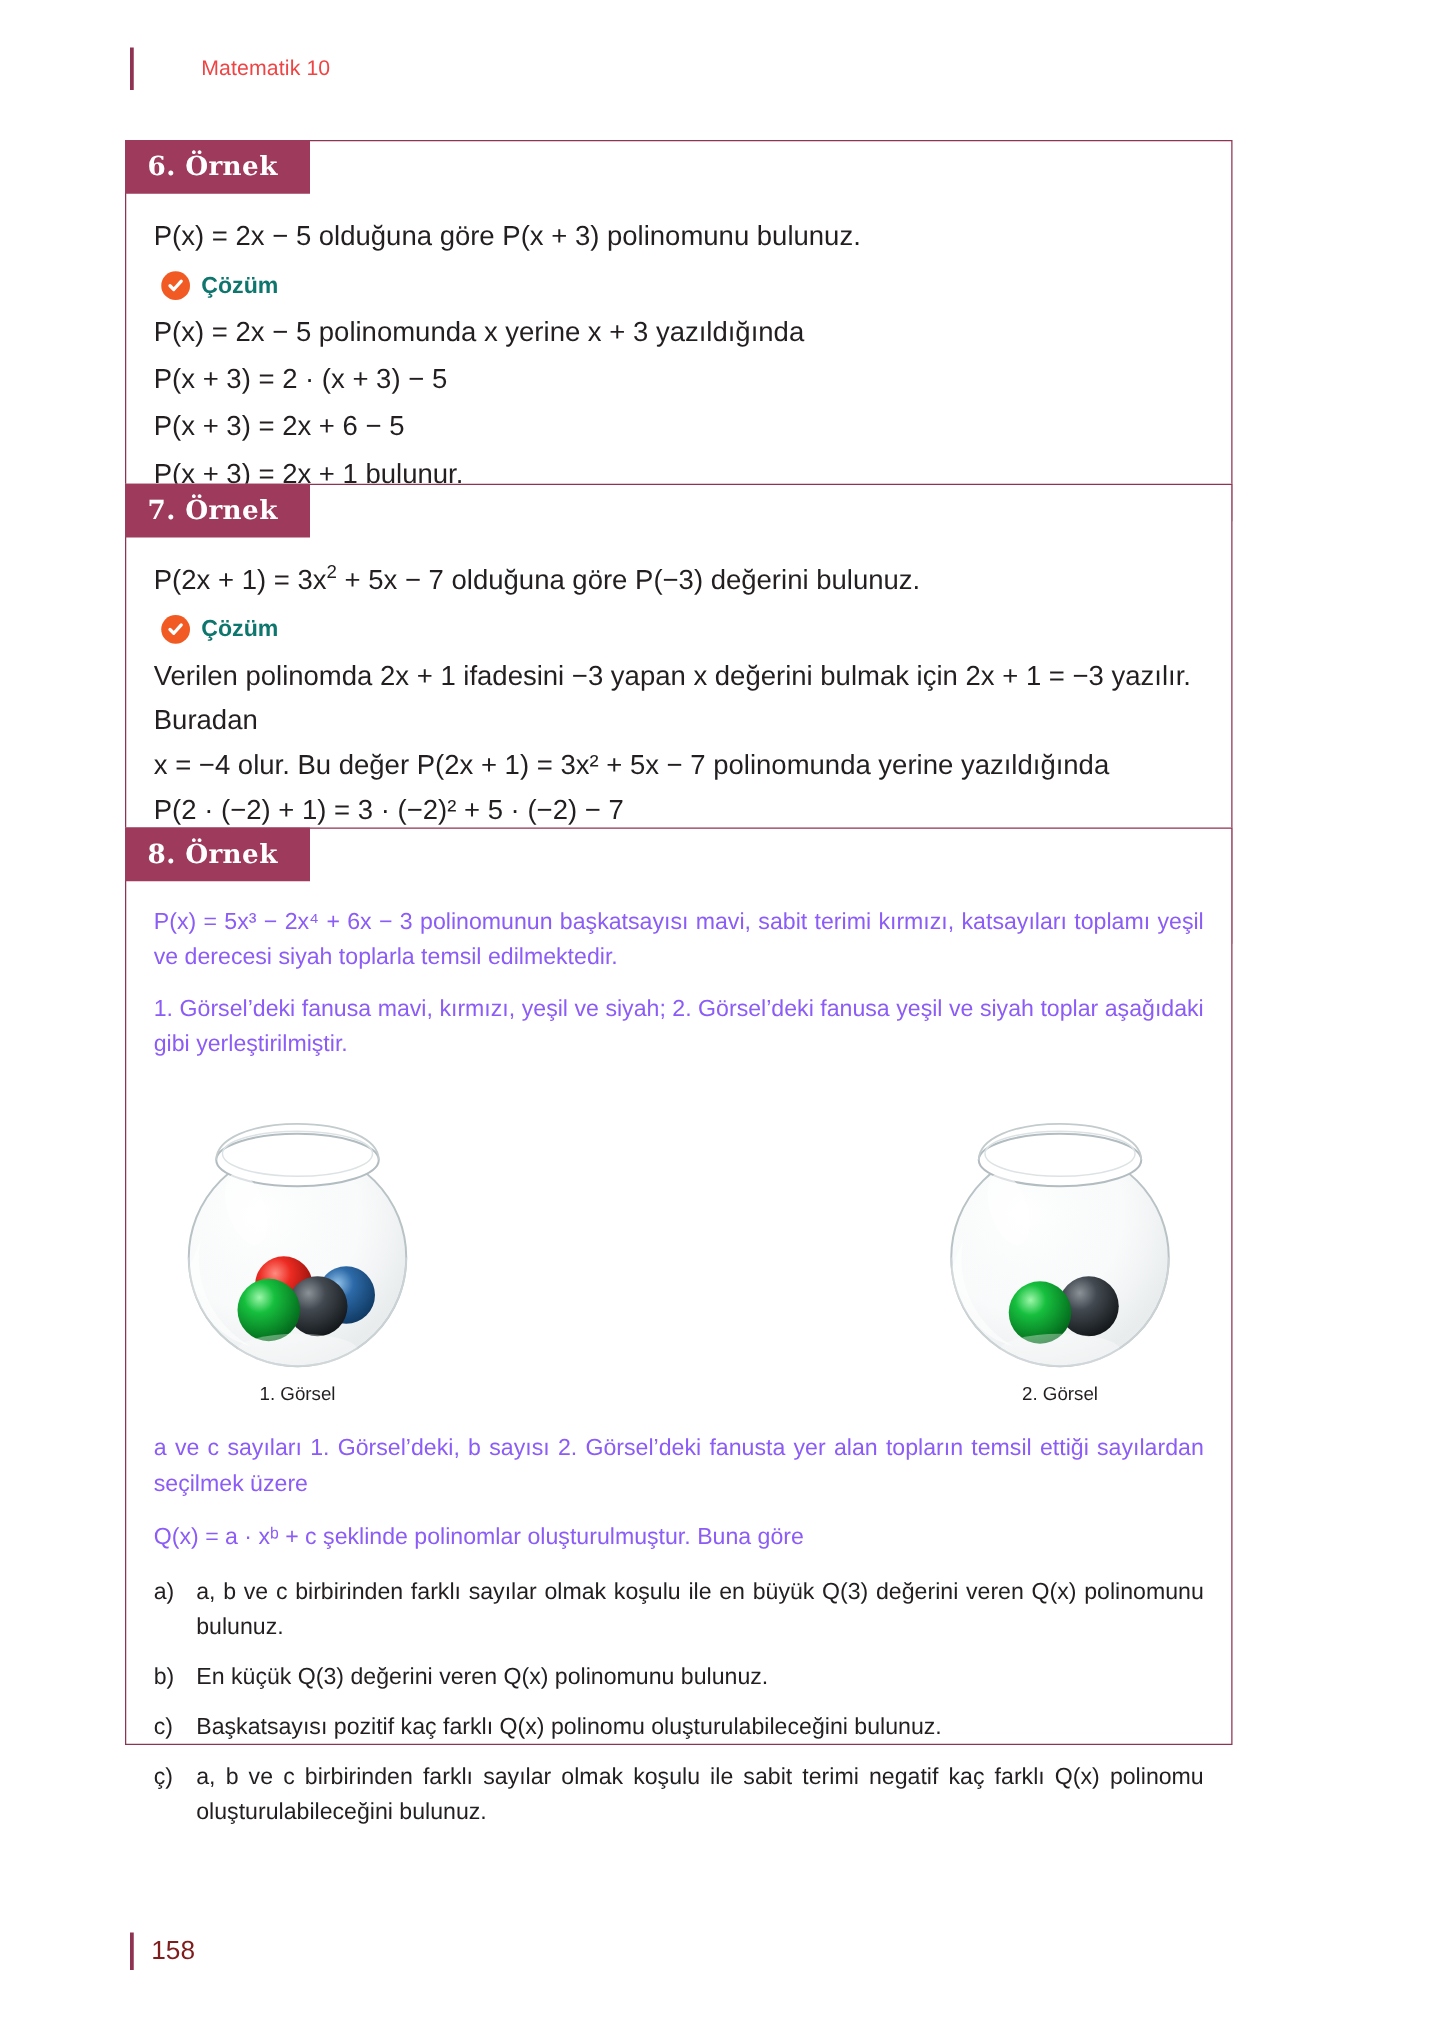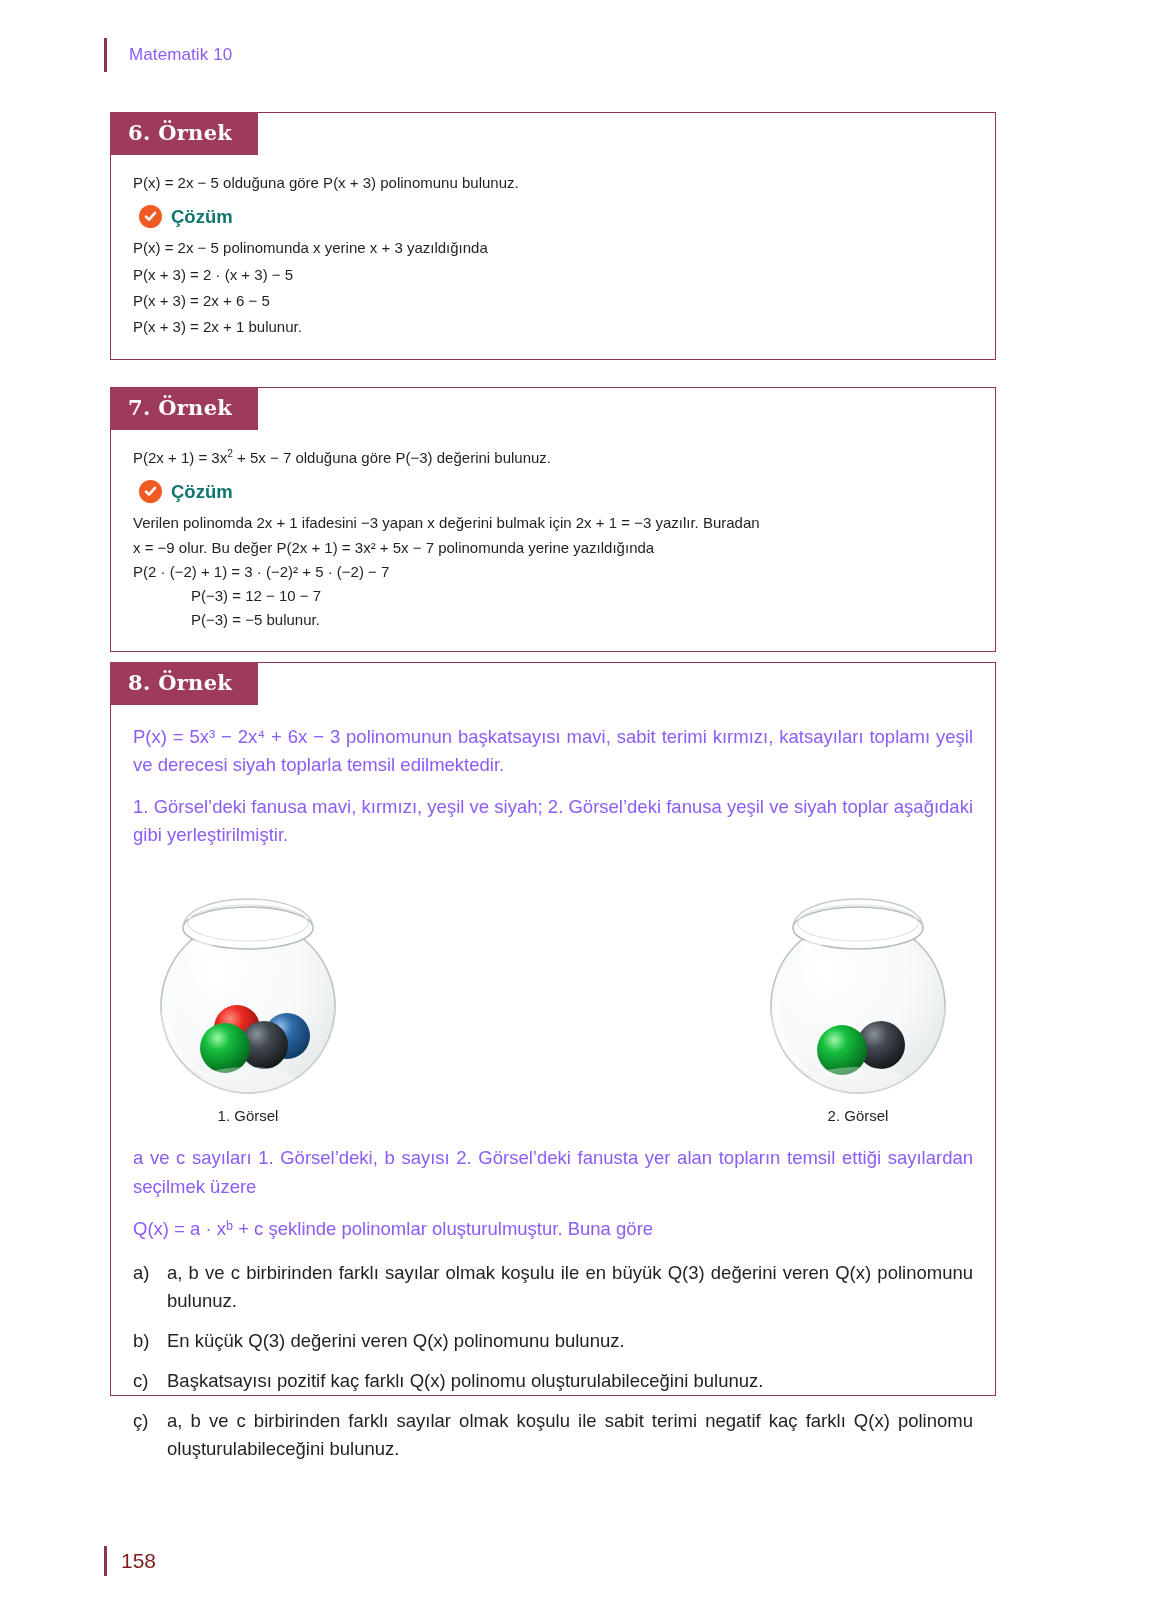--- a/index.html
+++ b/index.html
@@ -32,28 +32,29 @@
     height: 34px;
   }
   .head-rule {
     width: 3px;
     height: 34px;
     background: #8e3352;
     margin-right: 22px;
   }
   .head-title {
     font-size: 17px;
-    color: #8b5cf6;
+    color: #ef4444;
     letter-spacing: .1px;
+    margin-left: 32px;
   }
 
   
   .ex-box {
     position: absolute;
-    left: 110px;
+    left: 100px;
     width: 886px;
     border: 1px solid #8e3352;
     box-sizing: border-box;
     background: #ffffff;
   }
   .ex-head {
     display: inline-block;
     background: #9e3a5c;
     color: #ffffff;
     font-family: "DejaVu Serif", serif;
@@ -61,21 +62,21 @@
     font-size: 21px;
     line-height: 1;
     padding: 10px 26px 12px 18px;
     margin: -1px 0 0 -1px;
     letter-spacing: .3px;
   }
   .ex-body {
     padding: 4px 22px 18px 22px;
   }
   .line {
-    font-size: 15px;
+    font-size: 22px;
     line-height: 1.62;
     margin: 0 0 2px 0;
     color: #231f20;
   }
   .line.tight { margin-bottom: 0; }
   .para {
     font-size: 18.5px;
     line-height: 1.52;
     margin: 0 0 14px 0;
     text-align: justify;
@@ -206,21 +207,21 @@
       <div class="cozum">
         <span class="check-icon">
           <svg width="15" height="15" viewBox="0 0 15 15">
               <path d="M3 7.6 L6 10.6 L12 3.9" stroke="#ffffff" stroke-width="2.6" fill="none" stroke-linecap="round" stroke-linejoin="round"></path>
             </svg>
         </span>
         <span class="cozum-label">Çözüm</span>
       </div>
 
       <p class="line tight">Verilen polinomda 2x + 1 ifadesini −3 yapan x değerini bulmak için 2x + 1 = −3 yazılır. Buradan</p>
-      <p class="line tight">x = −9 olur. Bu değer P(2x + 1) = 3x² + 5x − 7 polinomunda yerine yazıldığında</p>
+      <p class="line tight">x = −4 olur. Bu değer P(2x + 1) = 3x² + 5x − 7 polinomunda yerine yazıldığında</p>
       <p class="line tight">P(2 · (−2) + 1) = 3 · (−2)² + 5 · (−2) − 7</p>
       <p class="line tight indent-1">P(−3) = 12 − 10 − 7</p>
       <p class="line tight indent-1">P(−3) = −5 bulunur.</p>
     </div>
   </div>
 
   <div class="ex-box" style="top:662px; height:734px;">
     <div class="ex-head">8. Örnek</div>
     <div class="ex-body">
 

